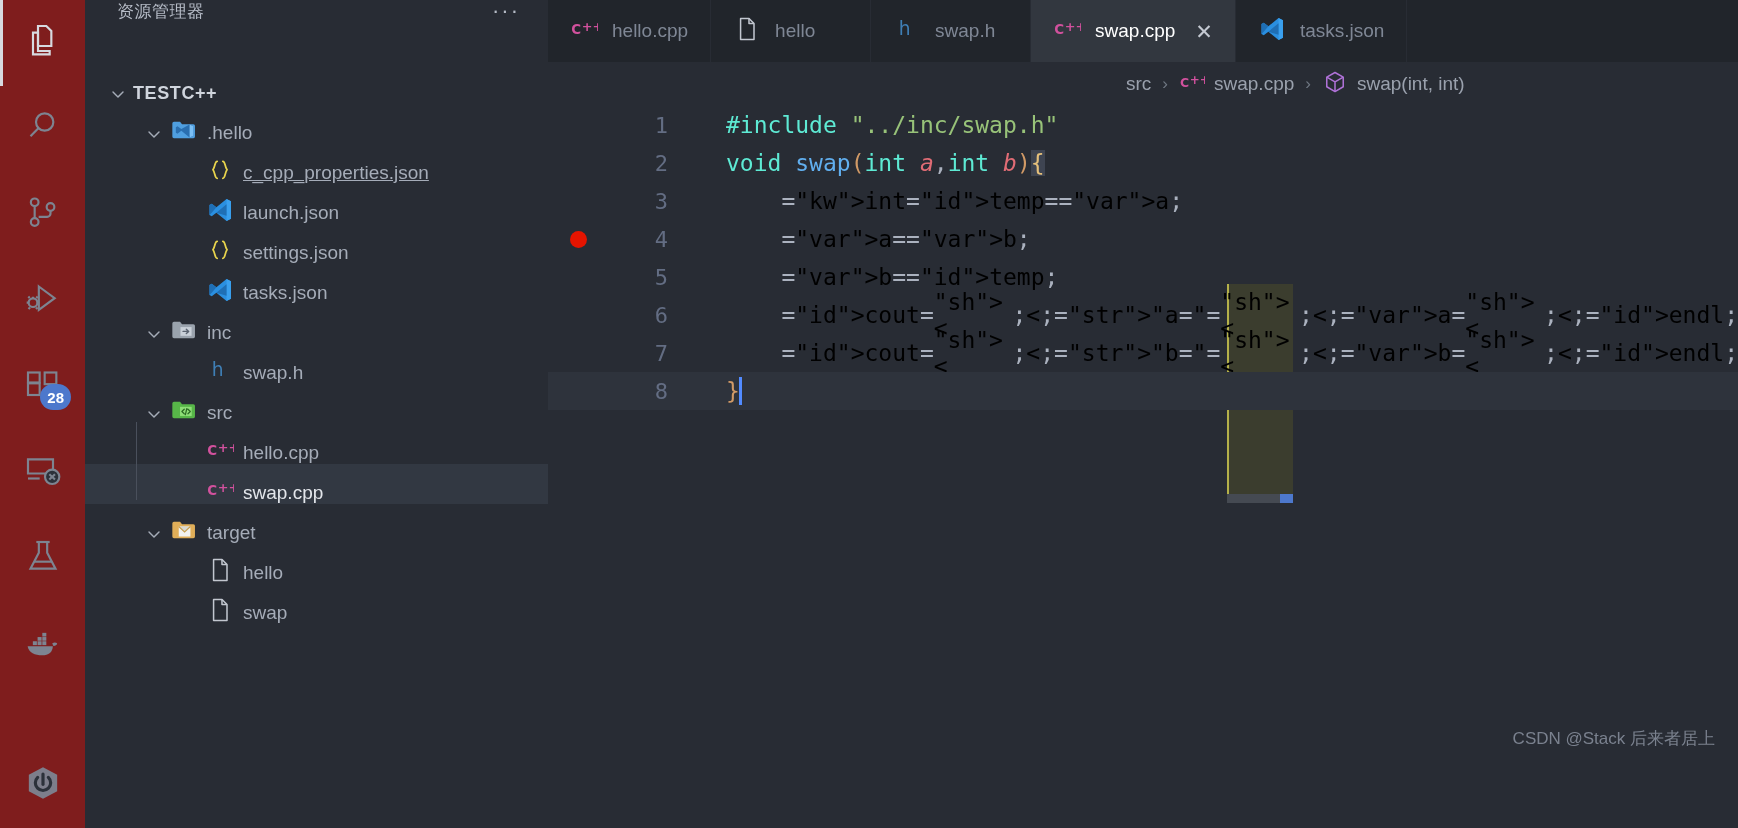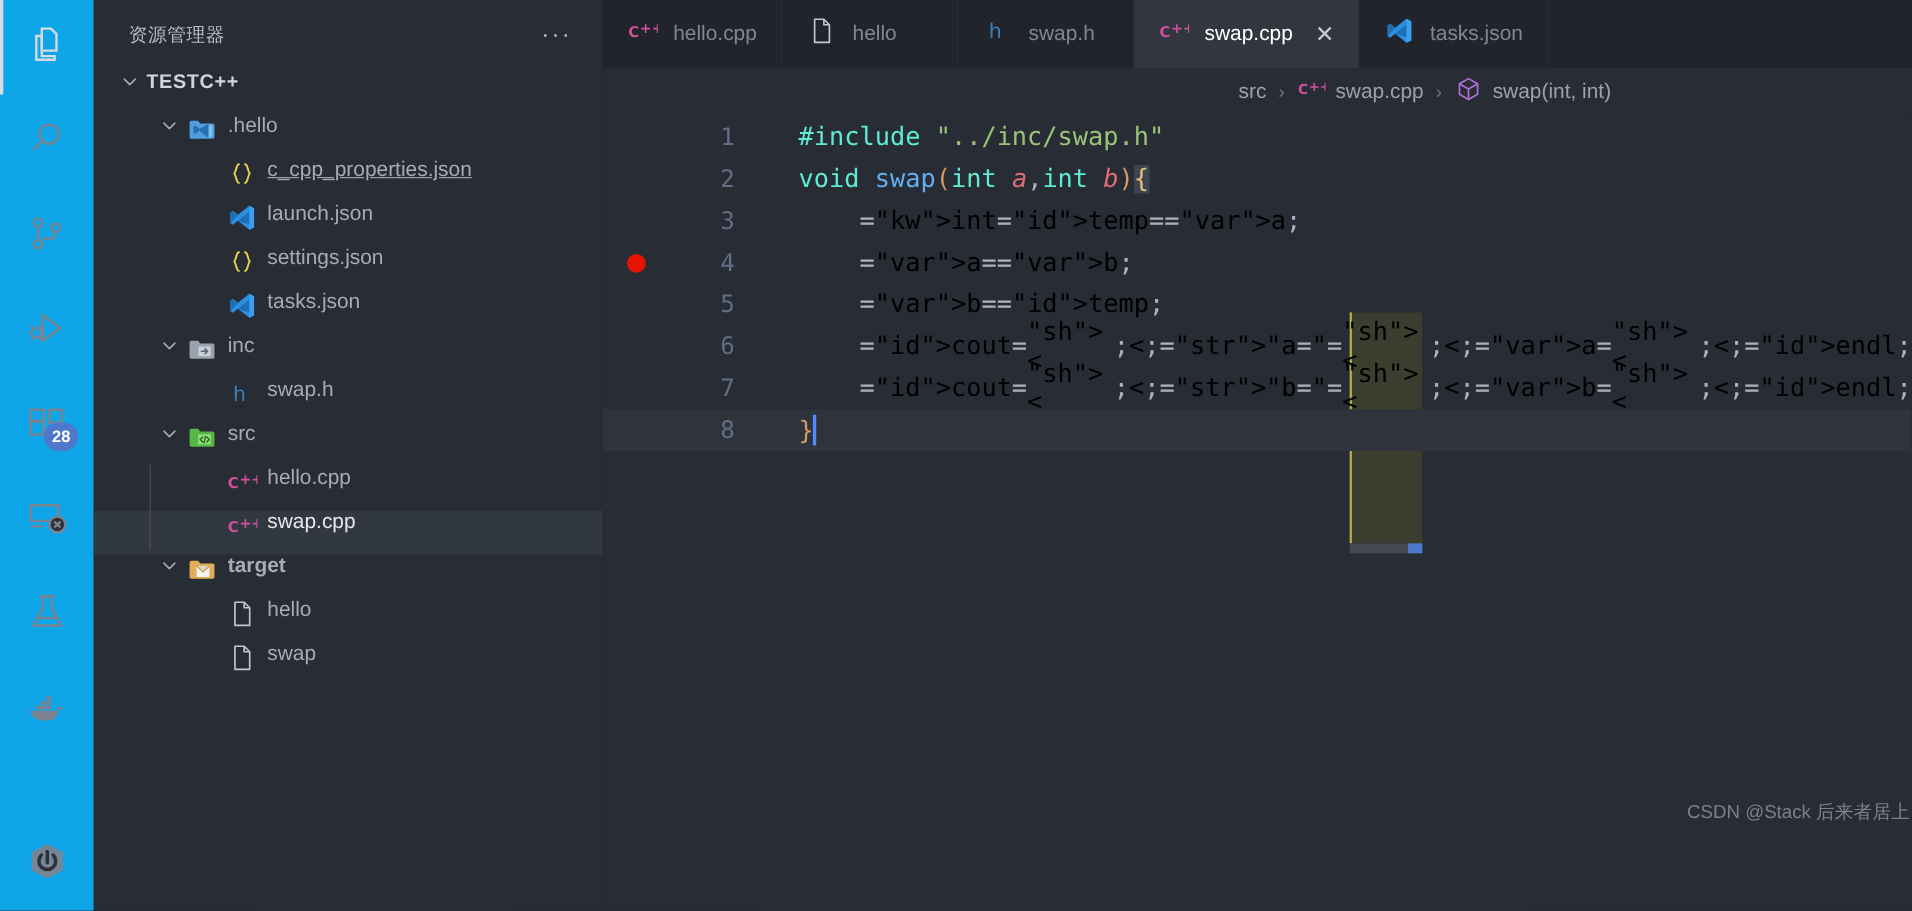--- a/index.html
+++ b/index.html
@@ -7,21 +7,21 @@
     width: 1738px; height: 828px;
     background: #282c34;
     font-family: "Liberation Sans", sans-serif;
     overflow: hidden;
   }
   .app { display: flex; width: 1738px; height: 828px; }
 
   
   .activitybar {
     width: 85px; height: 828px;
-    background: #0ea5e9;
+    background: #7f1d1d;
     display: flex; flex-direction: column; align-items: center;
     flex: 0 0 85px;
     position: relative;
   }
   .act-item {
     width: 85px; height: 86px;
     display: flex; align-items: center; justify-content: center;
     position: relative;
     color: #7d8491;
   }
@@ -40,31 +40,31 @@
     padding: 0 7px; line-height: 1;
   }
 
   
   .sidebar {
     width: 463px; height: 828px; flex: 0 0 463px;
     background: #282c34;
     display: flex; flex-direction: column;
   }
   .sidebar-header {
-    height: 62px; display: flex; align-items: center;
+    height: 62px; display: flex; align-items: flex-start;
     padding: 0 28px 0 32px; justify-content: space-between; gap: 32px;
   }
   .sidebar-title {
     font-size: 17px; color: #b6bcc7; letter-spacing: .5px;
   }
   .sidebar-actions { color: #b6bcc7; font-size: 22px; line-height: 1; letter-spacing: 2px; }
 
   .tree { flex: 1 1 auto; overflow: hidden; padding-top: 2px; }
   .row {
-    height: 40px; display: flex; align-items: flex-start;
+    height: 40px; display: flex; align-items: flex-end;
     color: #a5acb8; font-size: 19px; white-space: nowrap;
     position: relative; cursor: pointer;
   }
   .row.selected { background: #323842; color: #e3e6eb; }
   .row .twisty {
     width: 30px; flex: 0 0 30px; display: flex;
     align-items: center; justify-content: center; color: #a5acb8;
   }
   .row .ficon {
     width: 30px; flex: 0 0 30px; display: flex;
@@ -142,21 +142,21 @@
     background: #528bff; vertical-align: -6px; margin-left: -1px;
   }
 
   .minimap-slider {
     position: absolute; left: 679px; width: 66px; height: 9px;
     background: #454a52;
   }
   .minimap-slider .mm-b { position: absolute; right: 0; top: 0; width: 13px; height: 9px; background: #4d78cc; }
 
   .watermark {
-    position: absolute; right: 2px; bottom: 78px;
+    position: absolute; right: 23px; bottom: 78px;
     color: #7a818e; font-size: 17px; white-space: nowrap;
   }
 </style>
 </head>
 <body>
 
 <div class="app">
 
   <div class="activitybar">
 
@@ -385,21 +385,21 @@
         <div class="row selected" style="padding-left: 90px;">
           <span class="twisty"></span>
           <span class="ficon">
             <svg width="28" height="28" viewBox="0 0 24 24">
               <text x="1" y="16.5" font-family="DejaVu Sans, sans-serif" font-size="11.5" font-weight="bold" fill="#d1519d">C</text>
               <text x="10" y="13.5" font-family="DejaVu Sans, sans-serif" font-size="11" font-weight="bold" fill="#d1519d">++</text>
             </svg>
           </span>
           <span class="lbl">swap.cpp</span>
         </div>
-        <div class="row" style="padding-left: 54px; font-weight: bold;">
+        <div class="row" style="padding-left: 54px;">
           <span class="twisty">
             <svg width="20" height="20" viewBox="0 0 24 24" fill="none" stroke="currentColor" stroke-width="1.7" stroke-linecap="round" stroke-linejoin="round">
               <path d="M6 9.5l6 6 6-6"></path>
             </svg>
           </span>
           <span class="ficon">
             <svg width="28" height="28" viewBox="0 0 24 24">
               <path d="M2 6.4A1.4 1.4 0 0 1 3.4 5h5.2l1.7 2H20a1.4 1.4 0 0 1 1.4 1.4v9.2A1.4 1.4 0 0 1 20 19H3.4A1.4 1.4 0 0 1 2 17.6z" fill="#e0ae58"></path>
               <path d="M7.5 9h10v8.6h-10z" fill="#f2f2ef"></path>
               <path d="M7.5 9h10l-5 4.6z" fill="#d8d8d2"></path>

